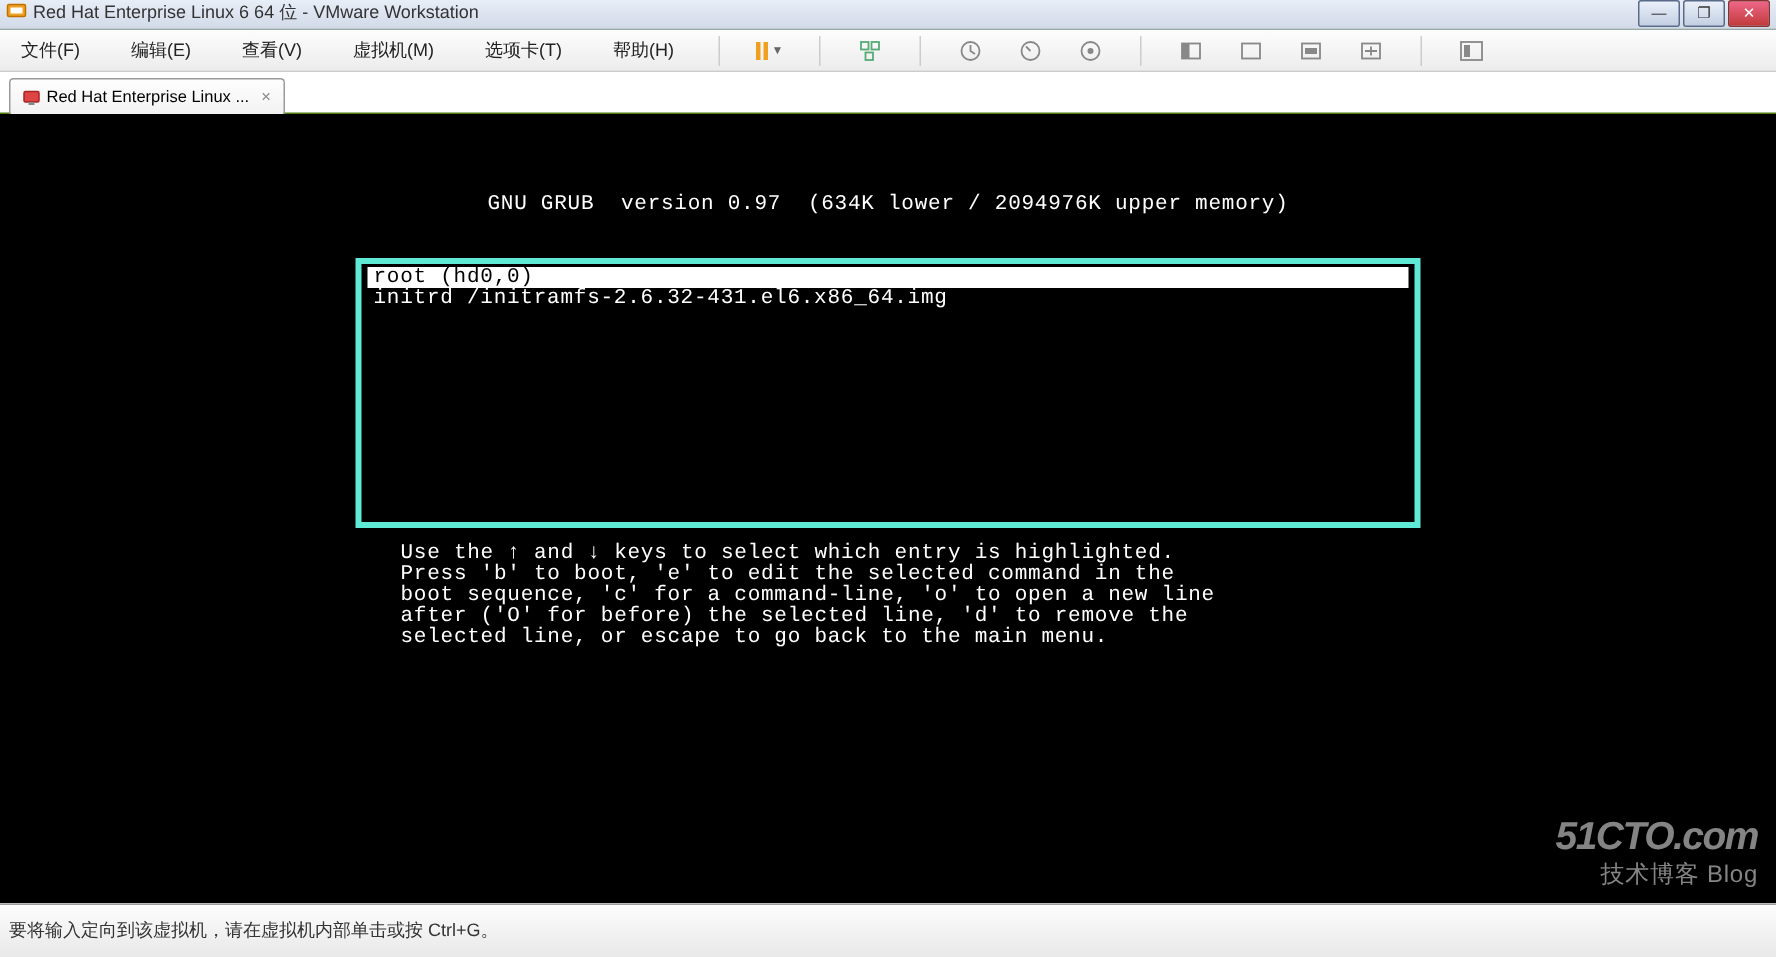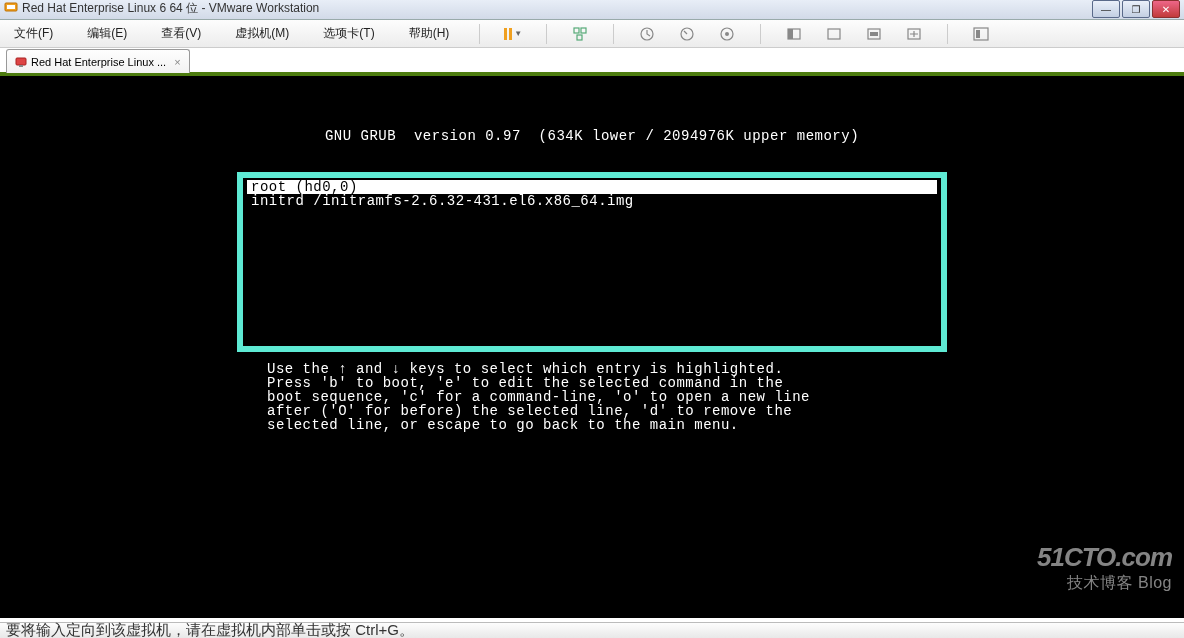--- a/index.html
+++ b/index.html
@@ -13,34 +13,34 @@
 .win-btn.close { background: linear-gradient(to bottom,#e68,#c13b3b); color: #fff; border-color: #8a3030; }
 
 .menubar { height: 28px; background: linear-gradient(to bottom,#fdfdfd,#ececec); border-bottom: 1px solid #ccc; display: flex; align-items: center; padding: 0 6px; gap: 18px; }
 .menu-item { padding: 3px 8px; color: #222; cursor: default; }
 .menu-sep { width: 1px; height: 20px; background: #ccc; margin: 0 4px; }
 .tool-icon { width: 22px; height: 22px; display: flex; align-items: center; justify-content: center; border-radius: 2px; cursor: default; }
 .pause-icon { display: inline-flex; gap: 2px; }
 .pause-bar { width: 3px; height: 12px; background: #f0a020; }
 .dd-arrow { font-size: 8px; color: #666; margin-left: 2px; }
 
-.tabstrip { height: 28px; background: #fff; border-bottom: 4px solid #4d7c0f; display: flex; align-items: flex-end; padding-left: 6px; }
+.tabstrip { height: 28px; background: #fff; border-bottom: 1px solid #4d7c0f; display: flex; align-items: flex-end; padding-left: 6px; }
 .tab { height: 24px; padding: 0 8px; display: flex; align-items: center; gap: 4px; background: linear-gradient(to bottom,#fefefe,#f2f2f2); border: 1px solid #999; border-bottom: none; border-top-left-radius: 3px; border-top-right-radius: 3px; position: relative; top: 1px; font-size: 11px; }
 .tab .vm-icon { width: 12px; height: 12px; }
 .tab .close-x { color: #888; font-size: 11px; margin-left: 4px; }
 
 .vm-console { background: #000; position: absolute; top: 76px; left: 0; right: 0; bottom: 20px; color: #fff; font-family: "Courier New", monospace; font-size: 14px; letter-spacing: 0.5px; }
 .grub-wrap { width: 710px; margin: 52px auto 0; }
 .grub-header { text-align: center; white-space: pre; margin-bottom: 28px; }
-.grub-box { border: 6px solid #5eead4; height: 180px; padding: 2px 4px; }
+.grub-box { border: 4px solid #5eead4; height: 180px; padding: 2px 4px; }
 .grub-entry { white-space: pre; line-height: 14px; padding: 0 4px; }
 .grub-entry.selected { background: #fff; color: #000; }
 .grub-help { margin-top: 10px; padding-left: 30px; white-space: pre; line-height: 14px; }
 
-.statusbar { position: absolute; bottom: 0; left: 0; right: 0; height: 16px; background: linear-gradient(to bottom,#fdfdfd,#e8e8e8); border-top: 1px solid #bbb; display: flex; align-items: center; padding: 0 6px; font-size: 15px; color: #333; }
+.statusbar { position: absolute; bottom: 0; left: 0; right: 0; height: 36px; background: linear-gradient(to bottom,#fdfdfd,#e8e8e8); border-top: 1px solid #bbb; display: flex; align-items: center; padding: 0 6px; font-size: 12px; color: #333; }
 
 .watermark { position: absolute; right: 12px; bottom: 24px; color: rgba(220,220,220,0.6); font-family: Arial, sans-serif; text-align: right; }
 .watermark .big { font-size: 26px; font-weight: bold; font-style: italic; letter-spacing: -1px; }
 .watermark .small { font-size: 16px; }
 
 svg { display: block; }
 </style>
 </head>
 <body>
 

